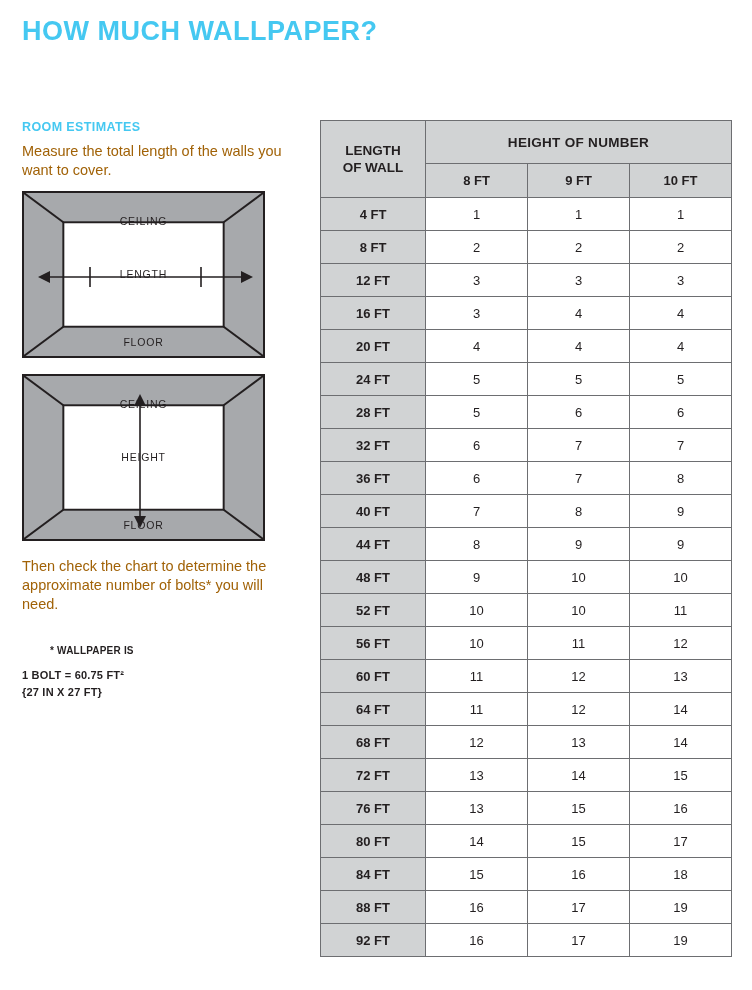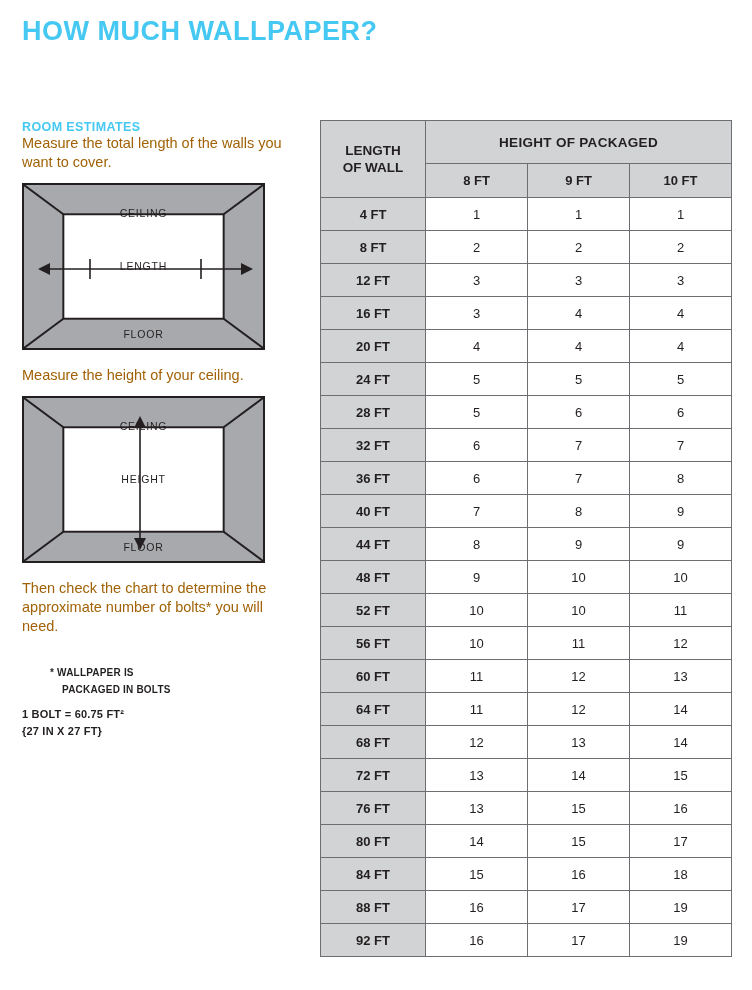--- a/index.html
+++ b/index.html
@@ -35,21 +35,21 @@
     position: absolute;
     left: 22px;
     top: 120px;
     width: 270px;
   }
   .section-head {
     font-size: 12.5px;
     font-weight: bold;
     color: #45c8f1;
     letter-spacing: 0.4px;
-    margin-bottom: 0;
+    margin-bottom: 8px;
   }
   .para {
     font-size: 14.5px;
     line-height: 19px;
     color: #a16207;
     margin: 0 0 10px 0;
   }
 
   
   .room {
@@ -200,21 +200,20 @@
         <polygon points="0,12 12,6 12,18" fill="#231f20"></polygon>
         <polygon points="215,12 203,6 203,18" fill="#231f20"></polygon>
         <line x1="52" y1="2" x2="52" y2="22" stroke="#231f20" stroke-width="1.6"></line>
         <line x1="163" y1="2" x2="163" y2="22" stroke="#231f20" stroke-width="1.6"></line>
       </svg>
       <div class="lbl ceiling">CEILING</div>
       <div class="lbl center">LENGTH</div>
       <div class="lbl floor">FLOOR</div>
     </div>
 
-    <p class="para">Measure the height of your ceiling.</p>
 
     <div class="room">
       <div class="band"></div>
       <svg class="frame" viewBox="0 0 243 167" preserveAspectRatio="none">
         <polygon points="0,0 243,0 243,167 0,167" fill="#a7a9ac"></polygon>
         <polygon points="40,30 203,30 203,137 40,137" fill="#ffffff"></polygon>
         <line x1="0" y1="0" x2="40" y2="30" stroke="#231f20" stroke-width="2"></line>
         <line x1="243" y1="0" x2="203" y2="30" stroke="#231f20" stroke-width="2"></line>
         <line x1="0" y1="167" x2="40" y2="137" stroke="#231f20" stroke-width="2"></line>
         <line x1="243" y1="167" x2="203" y2="137" stroke="#231f20" stroke-width="2"></line>
@@ -227,38 +226,37 @@
       </svg>
       <div class="lbl ceiling">CEILING</div>
       <div class="lbl center">HEIGHT</div>
       <div class="lbl floor">FLOOR</div>
     </div>
 
     <p class="para">Then check the chart to determine the approximate number of bolts* you will need.</p>
 
     <div class="footnote">
       <span>* WALLPAPER IS</span>
-      <span class="indent">PACKAGED IN BOLTS</span>
     </div>
     <div class="footnote2">
       <span>1 BOLT = 60.75 FT²</span><br>
       <span>{27 IN X 27 FT}</span>
     </div>
   </div>
 
   <div class="right-col">
 
     <table class="bolts">
       <thead>
         <tr>
           <th class="corner" rowspan="2">
             <span>LENGTH</span><br>
             <span>OF WALL</span>
           </th>
-          <th class="grouphead" colspan="3">HEIGHT OF PACKAGED</th>
+          <th class="grouphead" colspan="3">HEIGHT OF NUMBER</th>
         </tr>
         <tr>
           <th class="subhead">8 FT</th>
           <th class="subhead">9 FT</th>
           <th class="subhead">10 FT</th>
         </tr>
       </thead>
       <tbody id="bolts-body">
           <tr>
             <td class="rowhead">4 FT</td>

